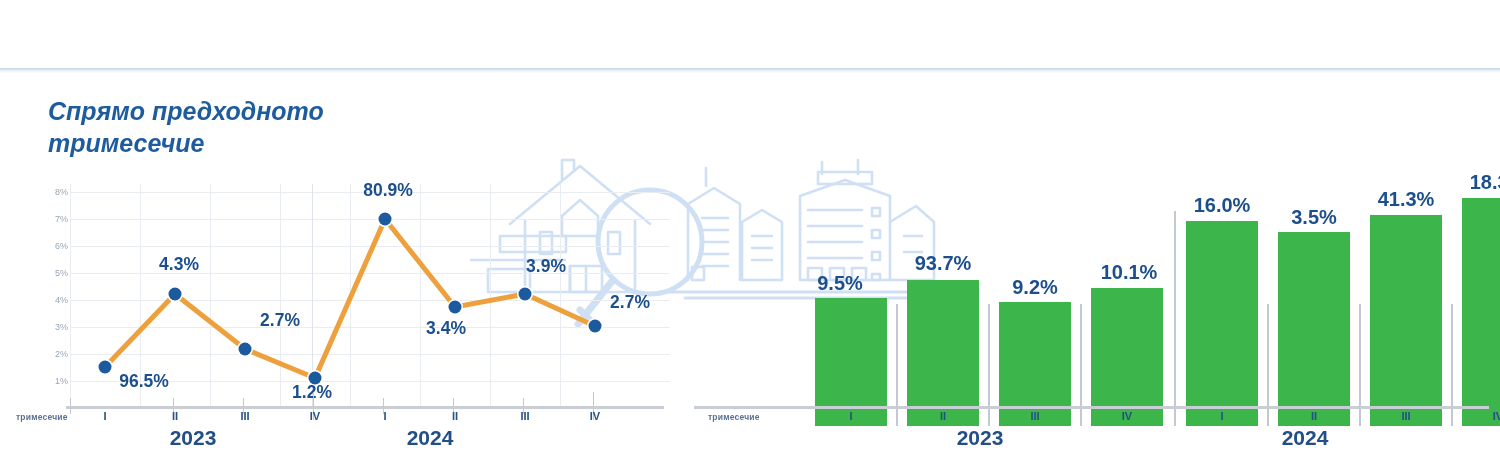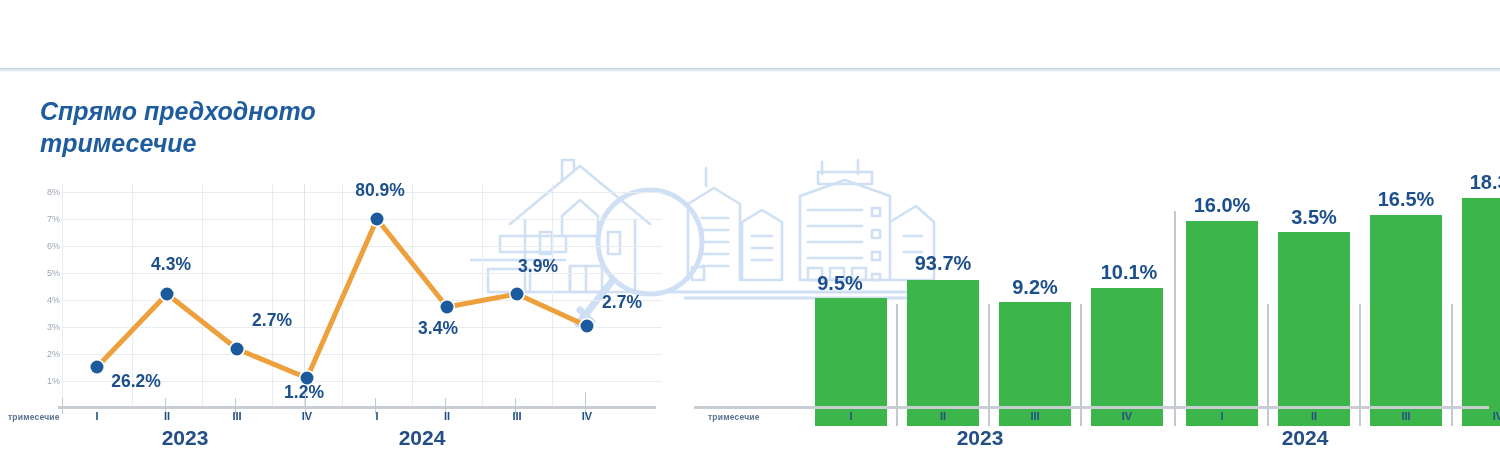--- a/index.html
+++ b/index.html
@@ -41,21 +41,21 @@
   }
 
   
   .watermark{
     position:absolute;left:470px;top:84px;width:500px;height:320px;
     pointer-events:none;
   }
 
   
   .panel{position:absolute;top:74px;height:388px;}
-  .panel-left{left:0;width:680px;}
+  .panel-left{left:8px;width:680px;}
   .panel-right{left:680px;width:820px;}
 
   .subtitle{
     position:absolute;
     color:#1f5c9e;
     font-weight:bold;
     font-style:italic;
     font-size:25px;
     line-height:1.26;
     white-space:pre-line;
@@ -206,21 +206,21 @@
 
       <div class="dot" style="left:83px;top:183px;"></div>
       <div class="dot" style="left:153px;top:110px;"></div>
       <div class="dot" style="left:223px;top:165px;"></div>
       <div class="dot" style="left:293px;top:194px;"></div>
       <div class="dot" style="left:363px;top:35px;"></div>
       <div class="dot" style="left:433px;top:123px;"></div>
       <div class="dot" style="left:503px;top:110px;"></div>
       <div class="dot" style="left:573px;top:142px;"></div>
 
-      <div class="dlabel" style="left:122px;top:187px;">26.2%</div>
+      <div class="dlabel" style="left:122px;top:187px;">96.5%</div>
       <div class="dlabel" style="left:157px;top:70px;">4.3%</div>
       <div class="dlabel" style="left:258px;top:126px;">2.7%</div>
       <div class="dlabel" style="left:290px;top:198px;">1.2%</div>
       <div class="dlabel" style="left:366px;top:-4px;">80.9%</div>
       <div class="dlabel" style="left:424px;top:134px;">3.4%</div>
       <div class="dlabel" style="left:524px;top:72px;">3.9%</div>
       <div class="dlabel" style="left:608px;top:108px;">2.7%</div>
     </div>
 
     <div class="axis-line" style="left:58px;top:332px;width:598px;"></div>
@@ -261,21 +261,21 @@
       <div class="bar" style="left:568px;width:72px;height:194px;"></div>
       <div class="bar" style="left:660px;width:72px;height:211px;"></div>
       <div class="bar" style="left:752px;width:72px;height:228px;"></div>
 
       <div class="blabel" style="left:130px;top:106px;">9.5%</div>
       <div class="blabel" style="left:233px;top:86px;">93.7%</div>
       <div class="blabel" style="left:325px;top:110px;">9.2%</div>
       <div class="blabel" style="left:419px;top:95px;">10.1%</div>
       <div class="blabel" style="left:512px;top:28px;">16.0%</div>
       <div class="blabel" style="left:604px;top:40px;">3.5%</div>
-      <div class="blabel" style="left:696px;top:22px;">16.5%</div>
+      <div class="blabel" style="left:696px;top:22px;">41.3%</div>
       <div class="blabel" style="left:788px;top:5px;">18.3%</div>
 
       <div class="bar-tick" style="left:186px;bottom:0;height:122px;"></div>
       <div class="bar-tick" style="left:278px;bottom:0;height:122px;"></div>
       <div class="bar-tick" style="left:370px;bottom:0;height:122px;"></div>
       <div class="bar-tick" style="left:464px;bottom:0;height:215px;"></div>
       <div class="bar-tick" style="left:557px;bottom:0;height:122px;"></div>
       <div class="bar-tick" style="left:649px;bottom:0;height:122px;"></div>
       <div class="bar-tick" style="left:741px;bottom:0;height:122px;"></div>
 

